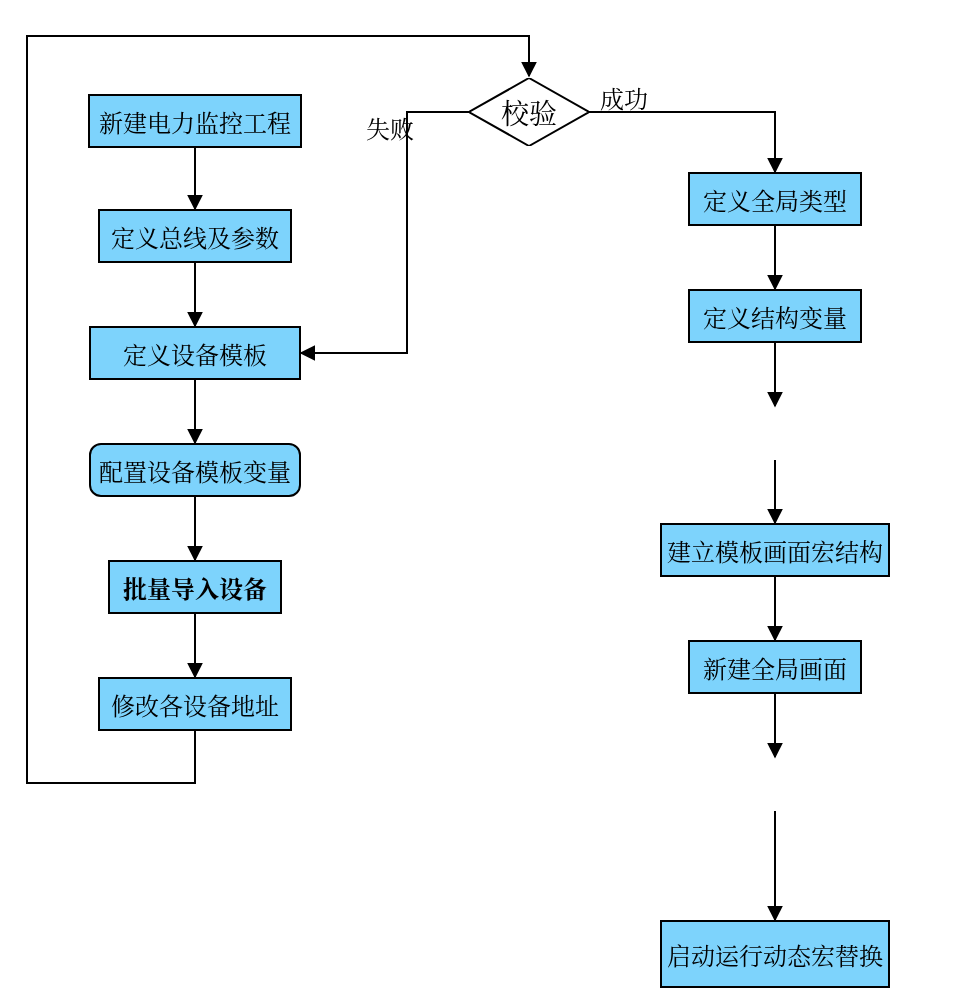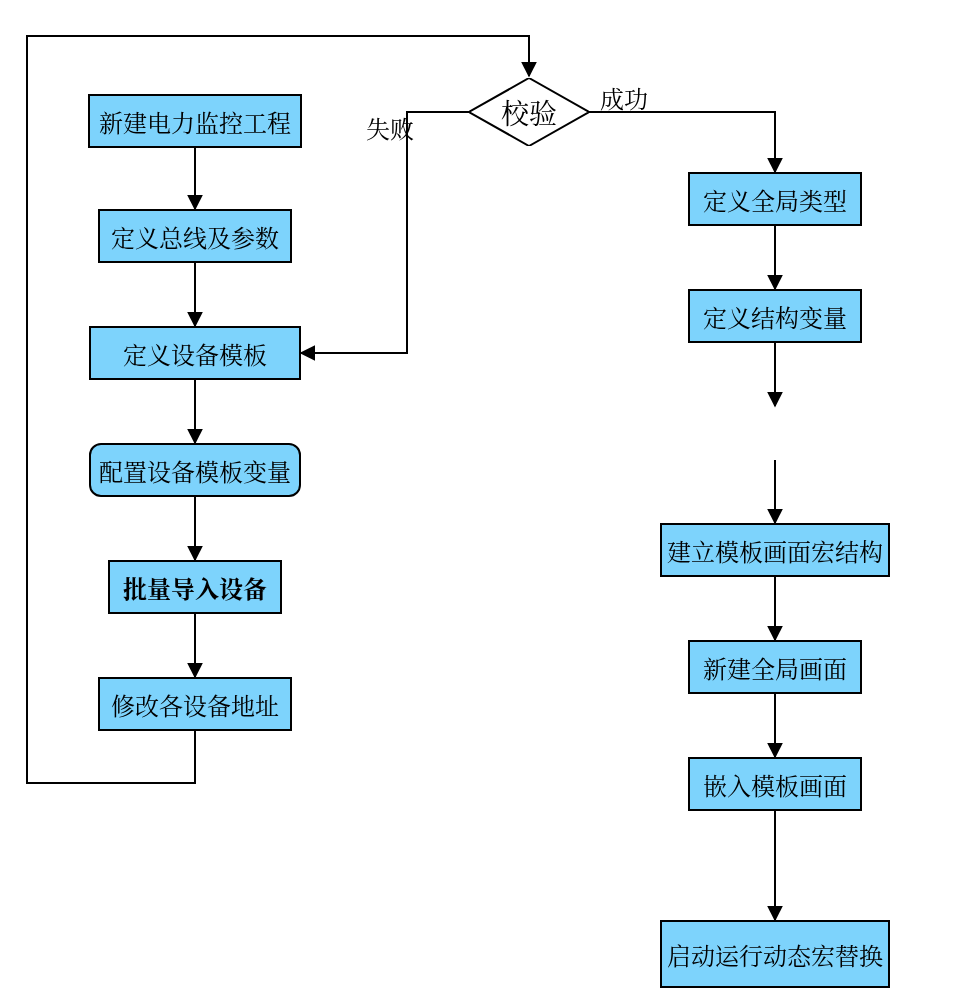--- a/index.html
+++ b/index.html
@@ -125,20 +125,17 @@
   </div>
   <div class="box" style="left:688px; top:289px; width:174px; height:54px;">
     <span>定义结构变量</span>
   </div>
   <div class="box" style="left:660px; top:523px; width:230px; height:54px;">
     <span>建立模板画面宏结构</span>
   </div>
   <div class="box" style="left:688px; top:640px; width:174px; height:54px;">
     <span>新建全局画面</span>
   </div>
-  <div class="box" style="left:688px; top:757px; width:174px; height:54px;">
-    <span>嵌入模板画面</span>
-  </div>
   <div class="box" style="left:660px; top:920px; width:230px; height:68px;">
     <span>启动运行动态宏替换</span>
   </div>
 
 </div>
 
 </body></html>

